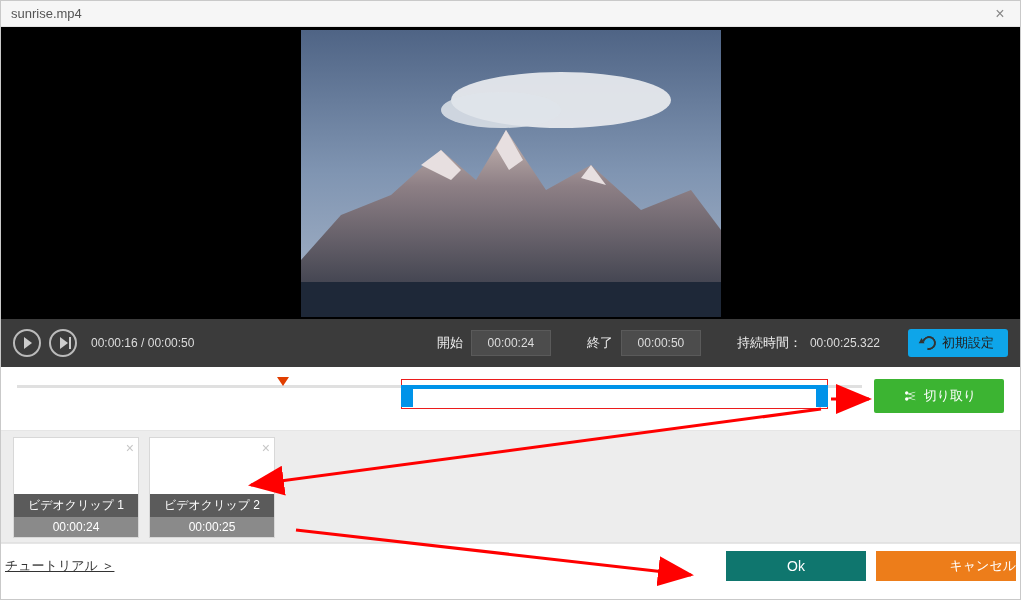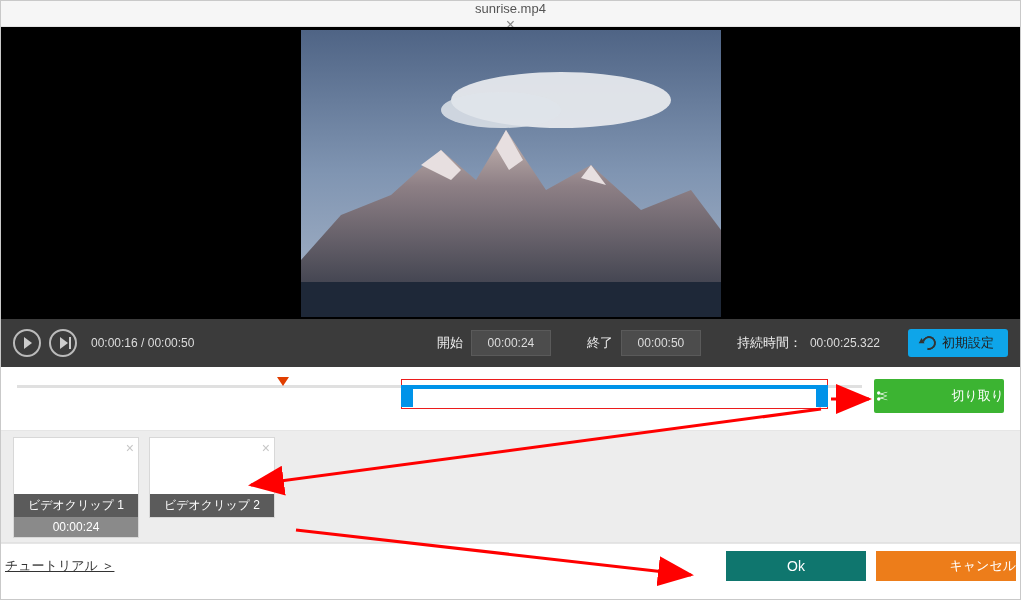--- a/index.html
+++ b/index.html
@@ -1,18 +1,18 @@
 <!DOCTYPE html>
 <html><head>
 <meta charset="utf-8">
 <style>
   * { box-sizing: border-box; margin: 0; padding: 0; }
   html, body { width: 1021px; height: 600px; font-family: "Meiryo", "Hiragino Kaku Gothic Pro", sans-serif; font-size: 12px; overflow: hidden; background:#fff; }
   .window { width:1021px; height:600px; border:1px solid #c9c9c9; display:flex; flex-direction:column; background:#fff; position:relative; }
-  .titlebar { height:26px; background:#f6f6f6; border-bottom:1px solid #e4e4e4; display:flex; align-items:center; padding:0 10px; color:#555;flex-direction:column; }
+  .titlebar { height:26px; background:#f6f6f6; border-bottom:1px solid #e4e4e4; display:flex; align-items:center; padding:0 10px; color:#555; }
   .titlebar .title { flex:1; font-size:13px; }
   .titlebar .close-x { width:20px; text-align:center; color:#888; font-size:16px; cursor:pointer; }
   .video-area { height:292px; background:#000; display:flex; align-items:center; justify-content:center; }
   .video-frame { width:420px; height:287px; background:#223; background:linear-gradient(to bottom,#5e6f8a 0%,#7a8aa2 30%,#4b566b 100%); position:relative; overflow:hidden; }
   
   .controls { height:48px; background:#3b3b3b; color:#ddd; display:flex; align-items:center; padding:0 12px; gap:8px; }
   .controls .circ-btn { width:28px; height:28px; border:2px solid #bbb; border-radius:50%; display:flex; align-items:center; justify-content:center; cursor:pointer; }
   .controls .tri { width:0; height:0; border-left:8px solid #ccc; border-top:6px solid transparent; border-bottom:6px solid transparent; margin-left:2px; }
   .controls .step-tri { position:relative; }
   .controls .step-tri:after { content:""; position:absolute; right:-3px; top:-6px; width:2px; height:12px; background:#ccc; }
@@ -24,21 +24,21 @@
   .reset-btn { height:28px; background:#0ea5e9; border-radius:3px; color:#222; display:flex; align-items:center; gap:6px; padding:0 14px; cursor:pointer; font-size:13px; }
   .reset-icon { width:14px; height:14px; border:2px solid #333; border-radius:50%; border-left-color:transparent; transform:rotate(-30deg); position:relative; }
   .reset-icon:after { content:""; position:absolute; top:-3px; left:-4px; width:0;height:0;border-right:5px solid #333;border-top:3px solid transparent;border-bottom:3px solid transparent; }
   .timeline-row { height:64px; background:#fff; border-bottom:1px solid #e6e6e6; position:relative; padding:12px 16px 0 16px; display:flex; align-items:flex-start; gap:12px; }
   .timeline-track { flex:1; position:relative; height:34px; }
   .track-line { position:absolute; left:0; right:0; top:6px; height:3px; background:#e0e0e0; }
   .playhead-marker { position:absolute; top:-2px; width:0; height:0; border-left:6px solid transparent; border-right:6px solid transparent; border-top:9px solid #e13e00; }
   .range-box { position:absolute; top:0; height:30px; border:1px solid #eb1c1c; }
   .handle { position:absolute; top:6px; width:12px; height:22px; background:#0093e9; }
   .selection-line { position:absolute; top:6px; height:4px; background:#0093e9; }
-  .cut-btn { width:130px; height:34px; background:#3cb432; color:#fff; display:flex; align-items:center; justify-content:space-between; gap:6px; font-size:13px; cursor:pointer; border-radius:2px; }
+  .cut-btn { width:130px; height:34px; background:#3cb432; color:#fff; display:flex; align-items:center; justify-content:center; gap:6px; font-size:13px; cursor:pointer; border-radius:2px; }
   .cut-btn svg { width:16px; height:16px; fill:#fff; }
   .clips-row { height:112px; background:#ededed; border-bottom:1px solid #e2e2e2; display:flex; align-items:flex-start; padding:6px 12px; gap:10px; }
   .clip { width:126px; background:#fff; border:1px solid #d8d8d8; display:flex; flex-direction:column; position:relative; }
   .clip .thumb { width:100%; height:56px; background:#fff; }
   .clip .clip-x { position:absolute; right:4px; top:2px; color:#c6c6c6; font-size:14px; }
   .clip .label { background:#5b5b5b; color:#fff; text-align:center; font-size:12px; padding:3px 0; }
   .clip .time { background:#8a8a8a; color:#fff; text-align:center; font-size:12px; padding:3px 0; }
   .footer { height:44px; background:#fff; border-top:1px solid #e6e6e6; display:flex; align-items:center; padding:0 4px; gap:10px; }
   .tutorial { color:#333; text-decoration:underline; font-size:13px; cursor:pointer; }
   .footer .spacer { flex:1; }
@@ -135,20 +135,21 @@
     <div class="clip">
       <div class="thumb"></div>
       <span class="clip-x">×</span>
       <div class="label">ビデオクリップ 1</div>
       <div class="time">00:00:24</div>
     </div>
     <div class="clip">
       <div class="thumb"></div>
       <span class="clip-x">×</span>
       <div class="label">ビデオクリップ 2</div>
+      <div class="time">00:00:25</div>
     </div>
   </div>
 
   <div class="footer">
     <span class="tutorial">チュートリアル ＞</span>
     <div class="spacer"></div>
     <div class="ok-btn">
         <span>Ok</span>
       </div>
     <div class="cancel-btn">

